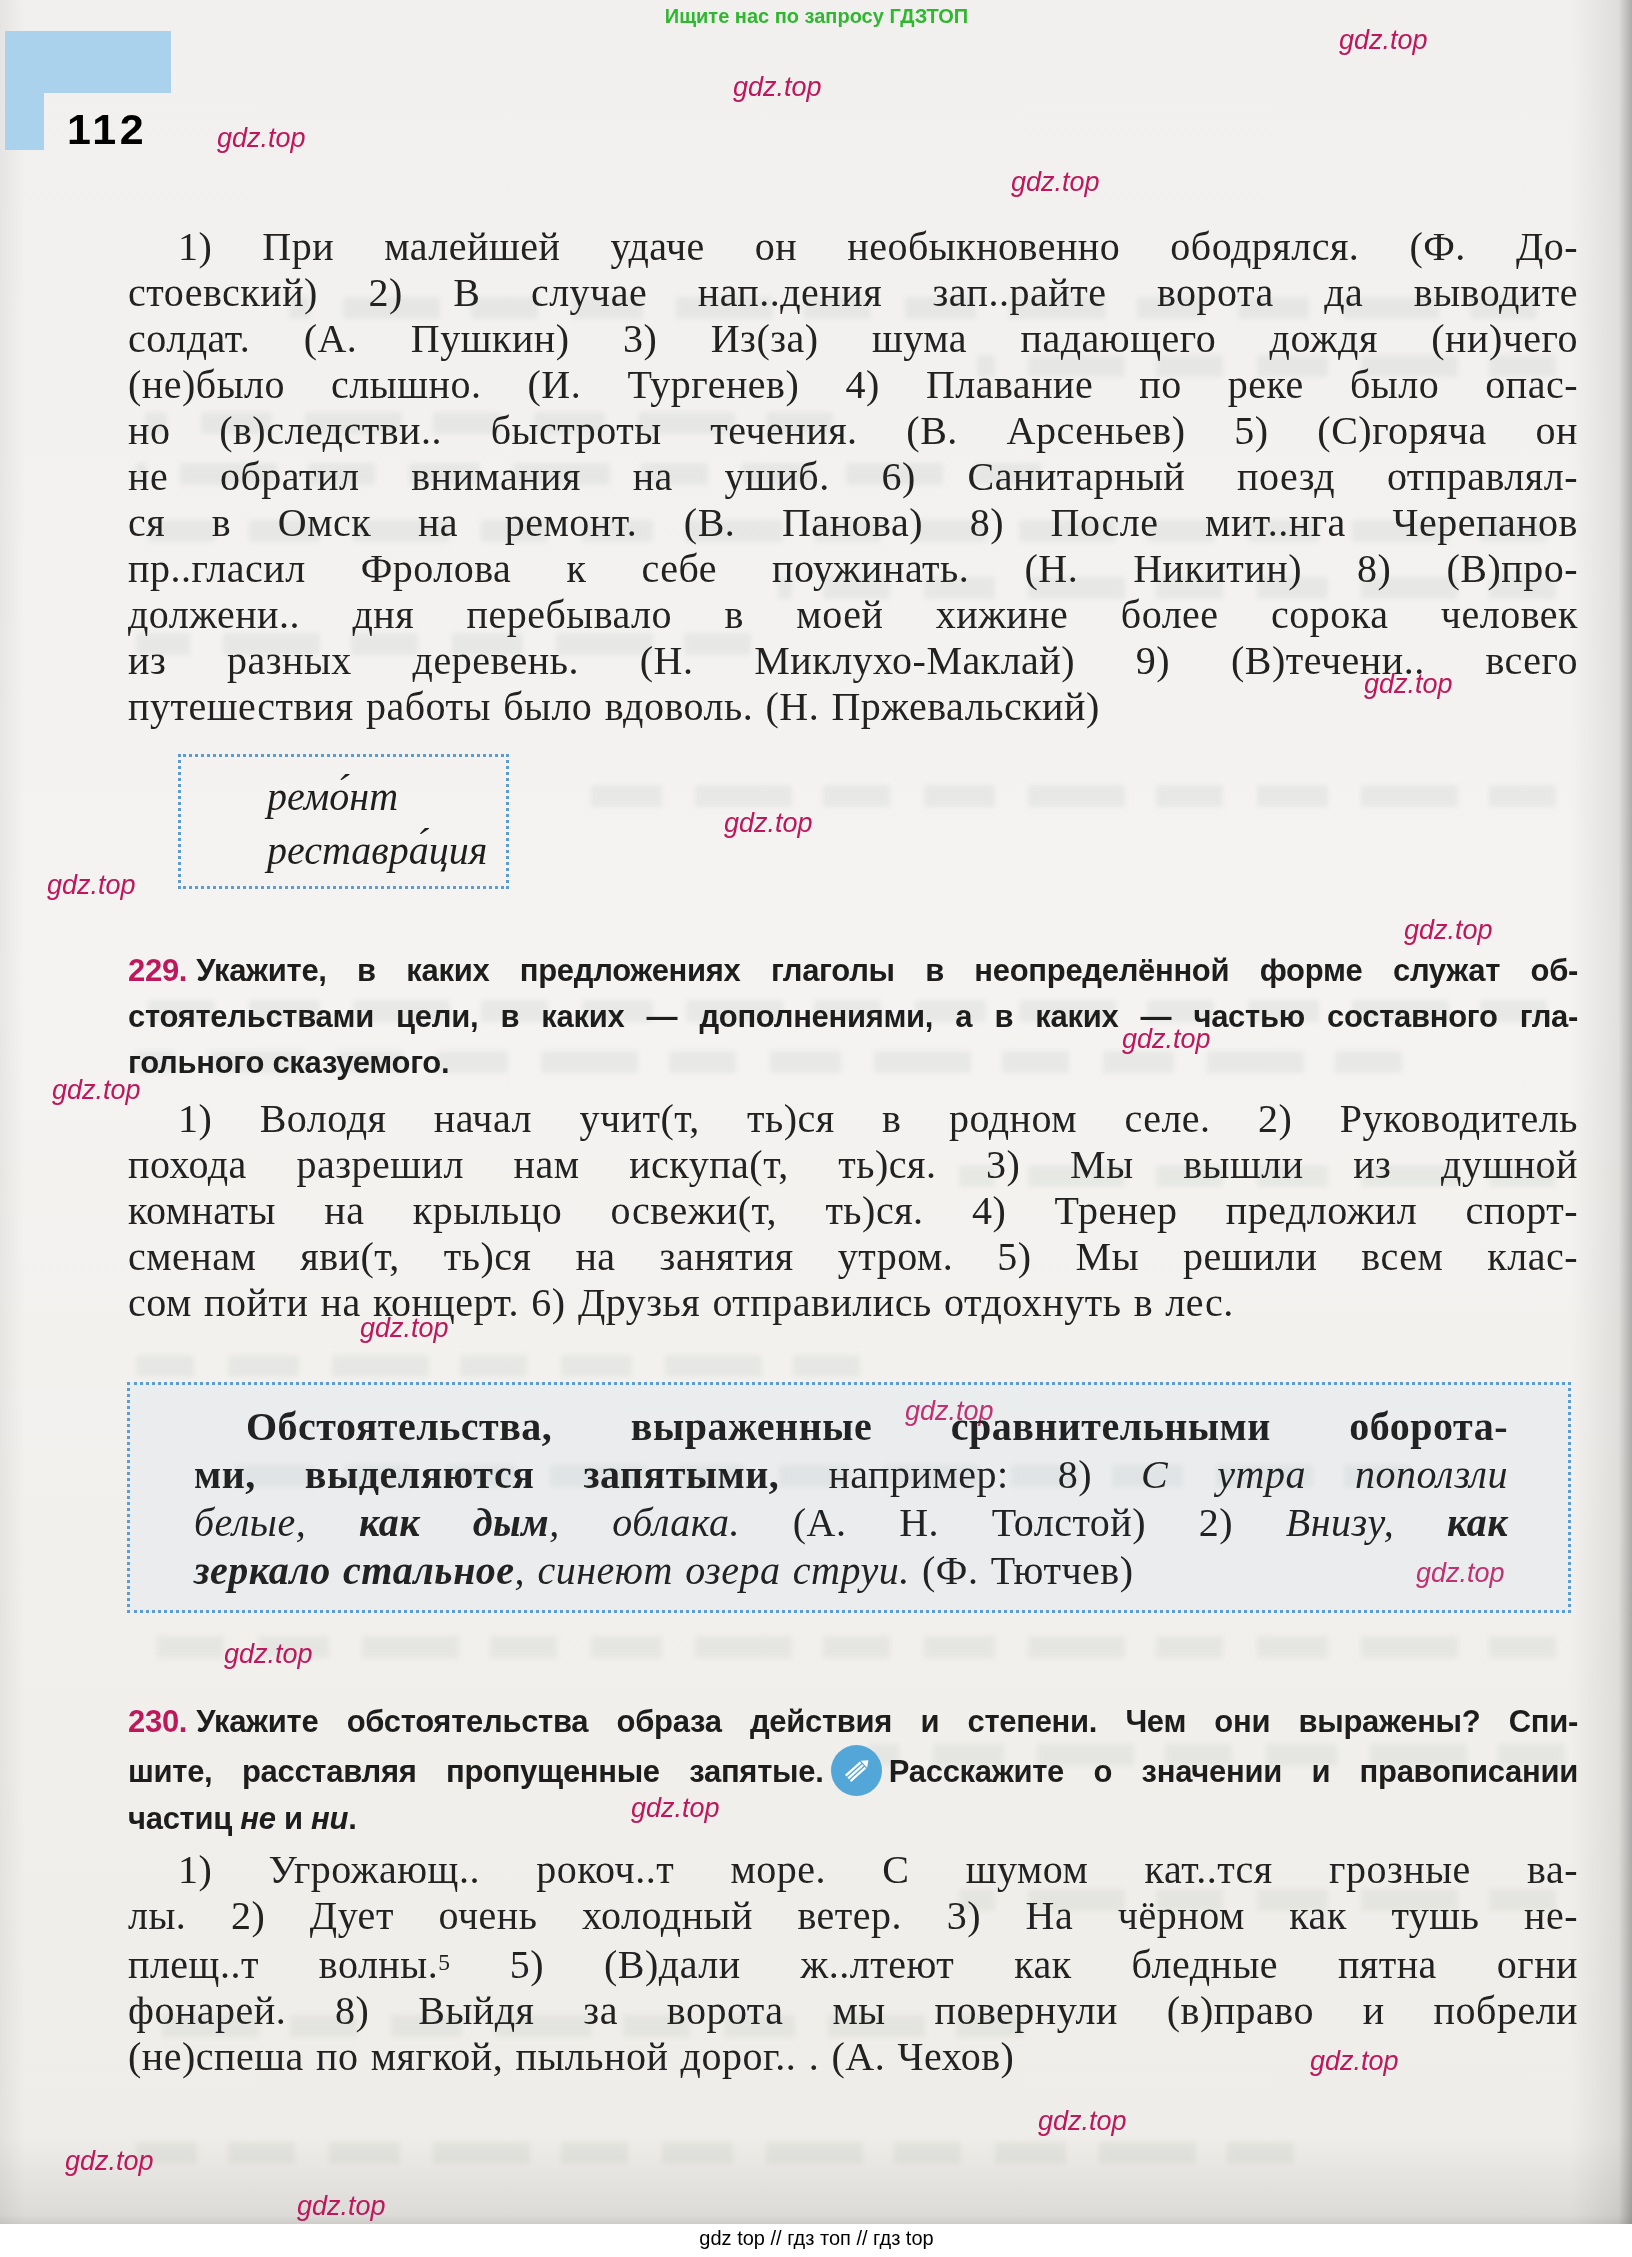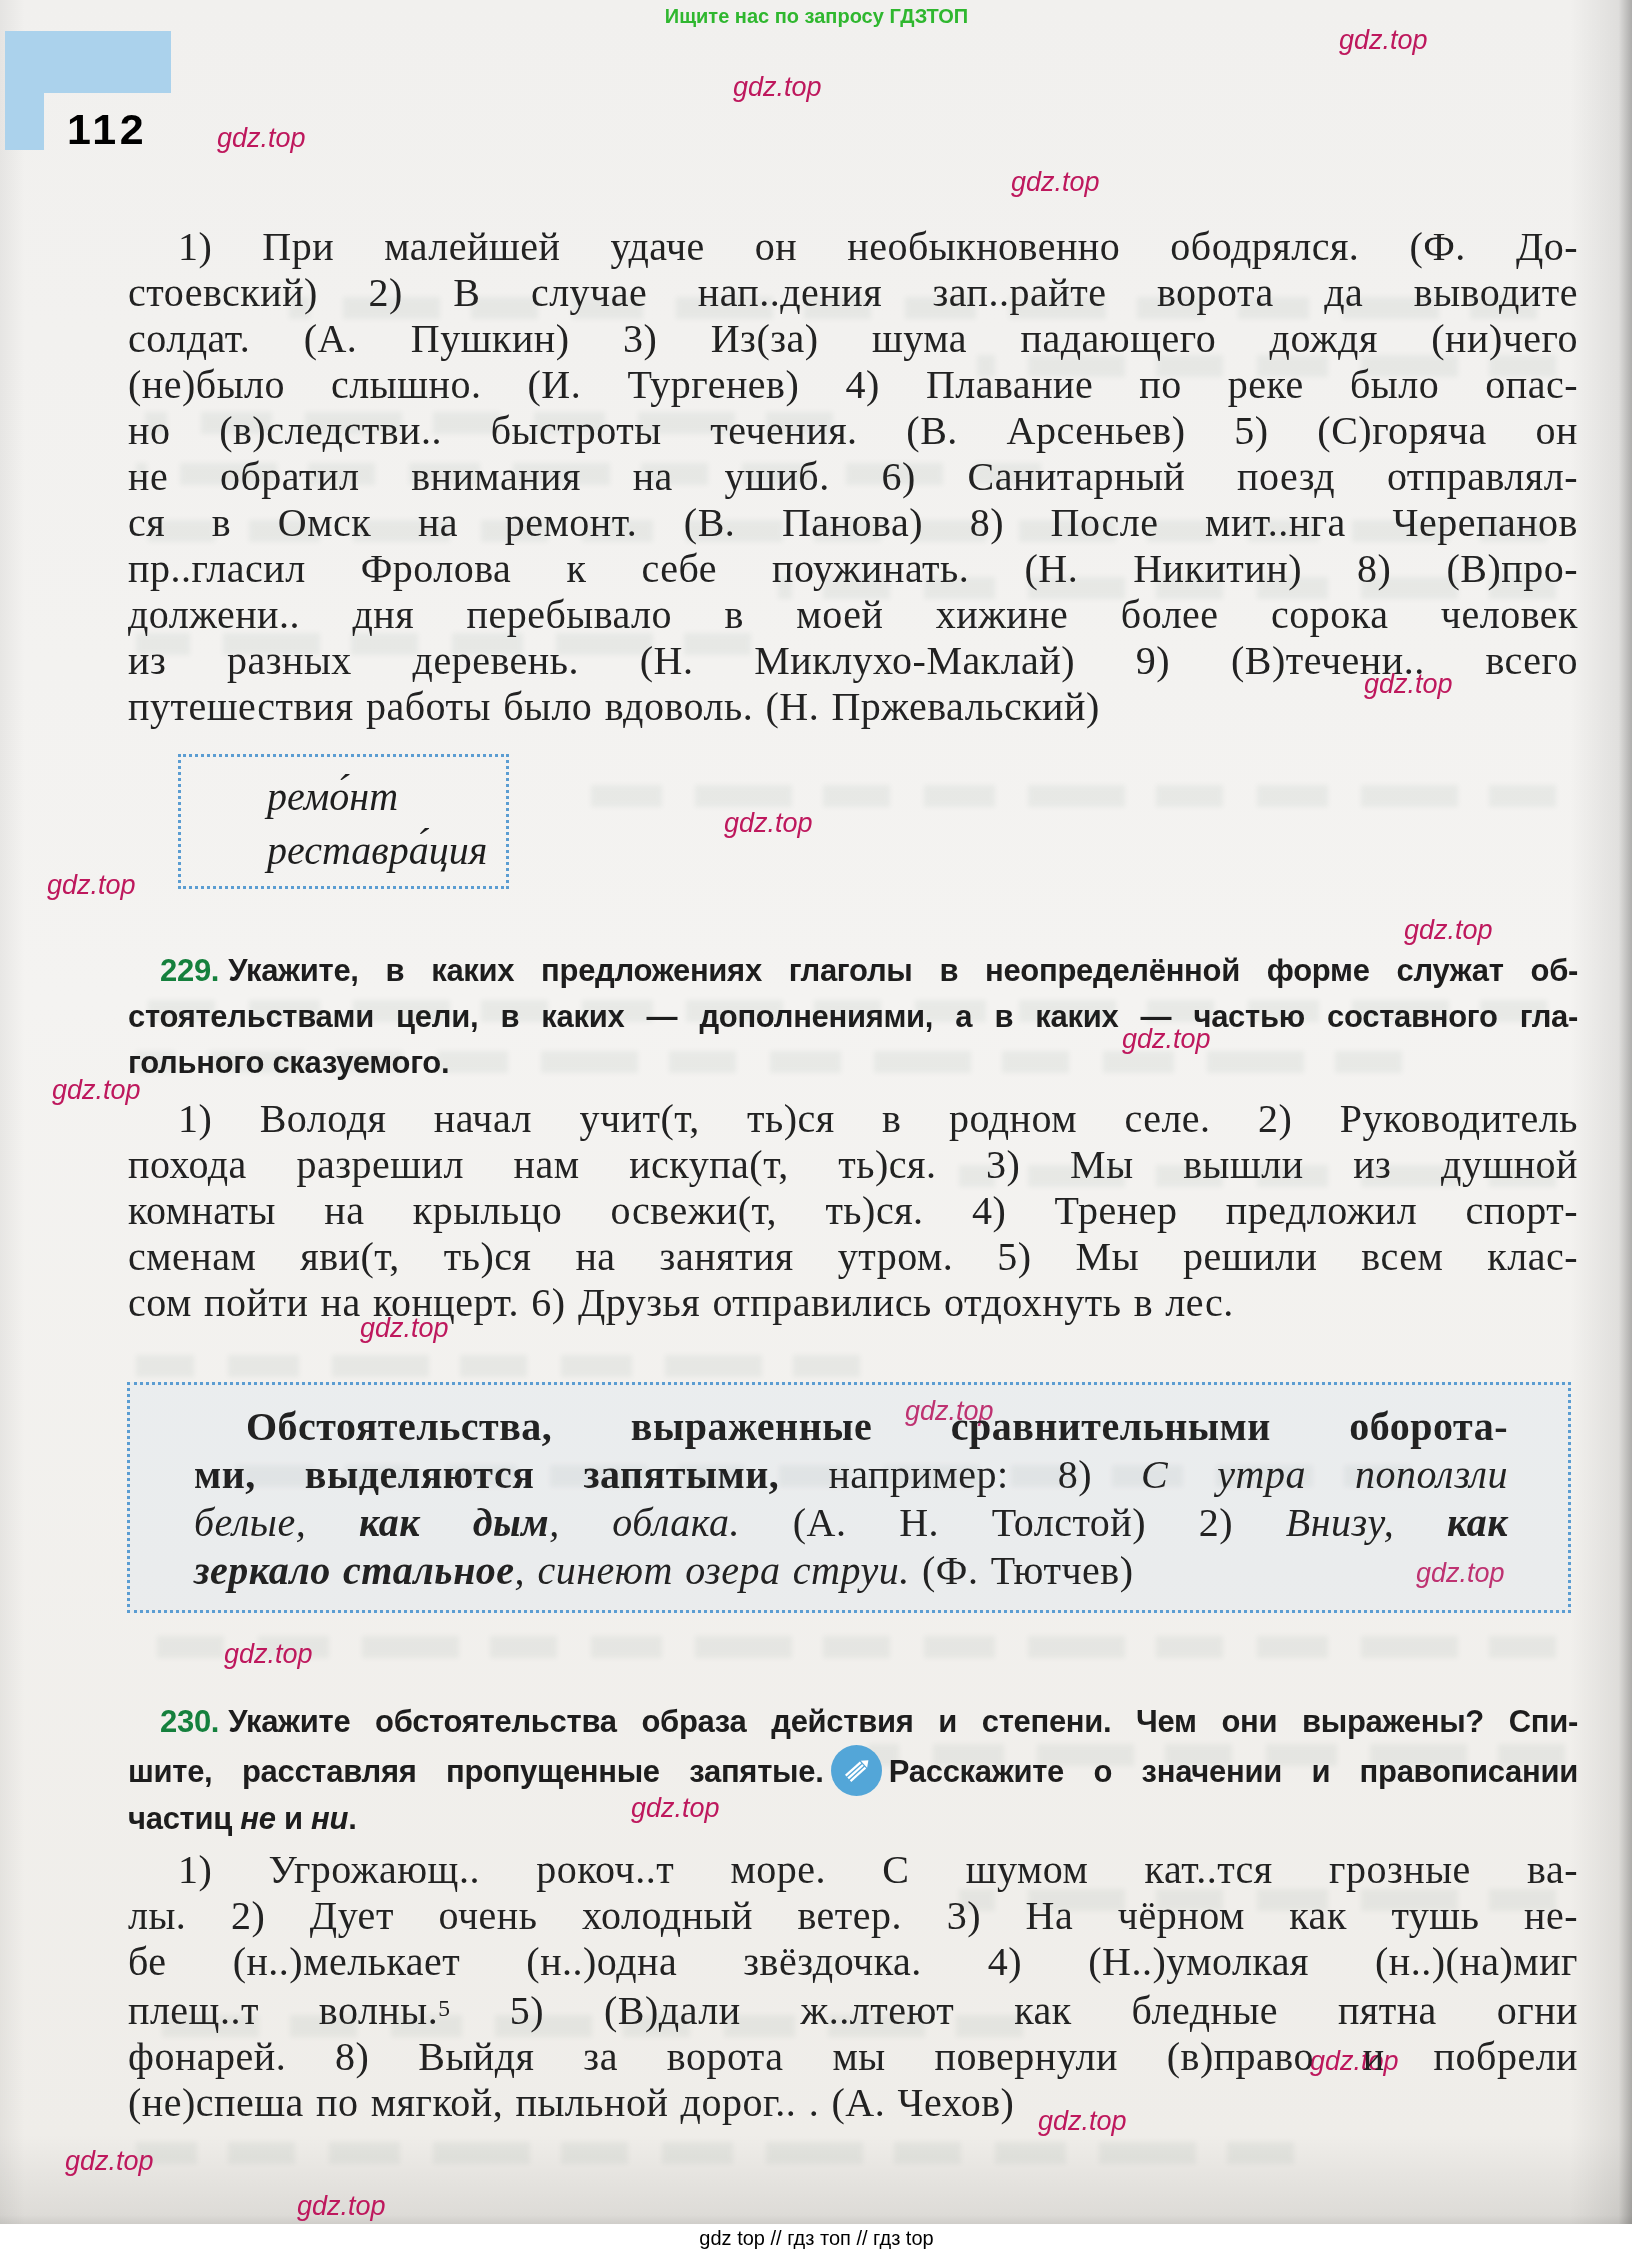--- a/index.html
+++ b/index.html
@@ -26,21 +26,21 @@
   
   .wm{position:absolute;font-family:"Liberation Sans",sans-serif;font-size:27px;color:#be185d;white-space:nowrap;font-style:italic;}
   
   .block{position:absolute;left:128px;width:1450px;}
   .line{font-size:40px;line-height:46px;letter-spacing:0.5px;word-spacing:1.8px;
         text-align:justify;text-align-last:justify;white-space:nowrap;}
   .line.last{text-align-last:auto;}
   .line.indent{text-indent:50px;}
   .instr .line{font-family:"Liberation Sans",sans-serif;font-size:31px;font-weight:bold;
         letter-spacing:-0.3px;word-spacing:0;line-height:46px;color:#1d1d1d;}
-  .exnum{color:#15803d;padding-right:9px;margin-left:32px;}
+  .exnum{color:#be185d;padding-right:9px;}
   .ital{font-style:italic;}
   .bold{font-weight:bold;}
   .bi{font-weight:bold;font-style:italic;}
   .sup{font-size:23.5px;vertical-align:8.1px;letter-spacing:0;}
   
   .wordbox{position:absolute;left:178px;top:754px;width:331px;height:135px;box-sizing:border-box;
         border:3.6px dotted #5b9dd2;padding:12.7px 9px 9px 38px;}
   .wordbox .w{font-size:40px;line-height:54px;font-style:italic;color:#1e1e1e;margin-left:48px;}
   
   .rulebox{position:absolute;left:127px;top:1382px;width:1444px;box-sizing:border-box;
@@ -170,21 +170,20 @@
           </svg></span><span>Расскажите о значении и правописании</span>
     </div>
     <div class="line last">
       <span>частиц </span><span class="ital">не</span><span> и </span><span class="ital">ни</span><span>.</span>
     </div>
   </div>
 
   <div class="block" style="top:1847px;">
     <div class="line indent">1) Угрожающ.. рокоч..т море. С шумом кат..тся грозные ва-</div>
     <div class="line">лы. 2) Дует очень холодный ветер. 3) На чёрном как тушь не-</div>
-    <div class="line">бе (н..)мелькает (н..)одна звёздочка. 4) (Н..)умолкая (н..)(на)миг</div>
     <div class="line">
       <span>плещ..т волны.</span><span class="sup">5</span><span> 5) (В)дали ж..лтеют как бледные пятна огни</span>
     </div>
     <div class="line">фонарей. 8) Выйдя за ворота мы повернули (в)право и побрели</div>
     <div class="line last">(не)спеша по мягкой, пыльной дорог.. . (А. Чехов)</div>
   </div>
 
   <div class="footer">gdz top  //  гдз топ  //  гдз top</div>
 </div>
 

